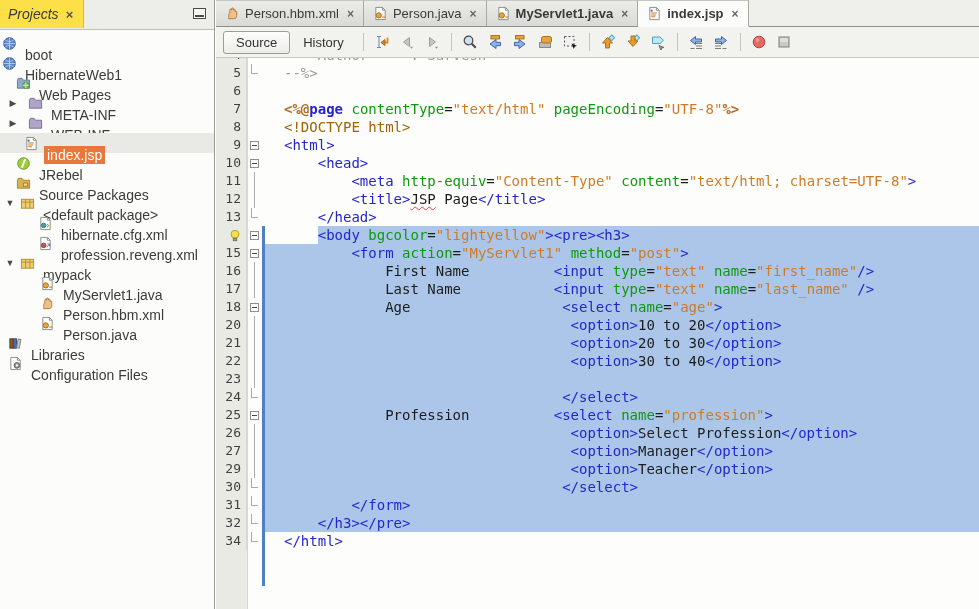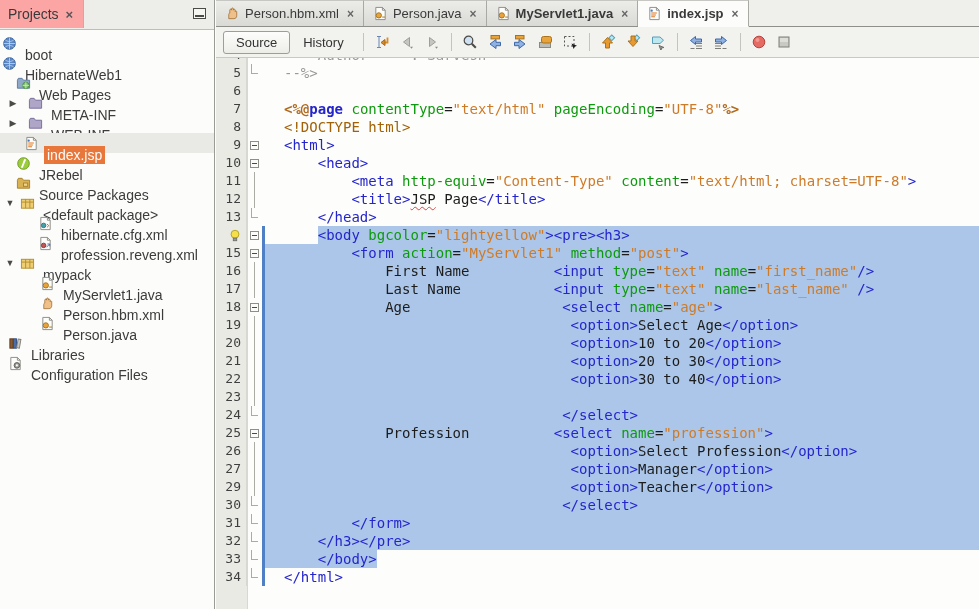--- a/index.html
+++ b/index.html
@@ -4,21 +4,21 @@
 <style>
   html,body{margin:0;padding:0;background:#FFF;}
   .app{position:relative;width:979px;height:609px;overflow:hidden;background:#FDFDFB;
        font-family:"Liberation Sans",sans-serif;-webkit-font-smoothing:antialiased;}
 
   
   .projects{position:absolute;left:0;top:0;width:215px;height:609px;background:#FCFCFA;
             border-right:1px solid #9B9B96;box-sizing:border-box;}
   .p-header{height:29px;background:#EDEDEA;border-bottom:1px solid #BEBEB9;position:relative;}
   .p-tab{display:inline-flex;align-items:center;gap:7px;height:28px;padding:0 10px 0 8px;
-         background:#fca5a5;border-right:1px solid #B4B4AF;font-size:14px;color:#3A3A3A;}
+         background:#fde047;border-right:1px solid #B4B4AF;font-size:14px;color:#3A3A3A;font-style:italic;}
   .p-tab .closex{color:#555;font-size:13px;font-weight:bold;cursor:default;}
   .min-btn{position:absolute;right:8px;top:8px;width:13px;height:11px;border:1px solid #4A4A46;
            background:#F5F5F2;box-sizing:border-box;}
   .min-btn:after{content:"";position:absolute;left:1px;right:1px;bottom:1px;height:2px;background:#4A4A46;}
   .tree{padding-top:3px;}
   .trow{height:20px;display:flex;align-items:center;font-size:14px;color:#3C3C3C;
         white-space:nowrap;position:relative;}
   .trow.selrow{background:#E9E9E5;}
   .t-arrow{position:absolute;font-size:9px;color:#4A4A46;width:10px;text-align:center;}
   .t-icon{width:15px;height:15px;flex:none;margin-right:5px;display:inline-flex;}
@@ -423,33 +423,31 @@
           <div class="cl"><span class="ln">12</span><span class="fold"><span class="f-line"></span></span><span class="txt"><span class="segs"><span class="p">        </span><span class="t">&lt;title&gt;</span><span class="m">JSP</span><span class="p"> Page</span><span class="t">&lt;/title&gt;</span></span></span></div>
           <div class="cl"><span class="ln">13</span><span class="fold"><span class="f-end"></span></span><span class="txt"><span class="segs"><span class="p">    </span><span class="t">&lt;/head&gt;</span></span></span></div>
           <div class="cl"><span class="ln"><svg width="12" height="13" viewBox="0 0 14 15">
                 <circle cx="7" cy="6" r="4.6" fill="#F5E04A" stroke="#A89A20"></circle>
                 <rect x="5" y="10.6" width="4" height="3" fill="#9A9A94" stroke="#6E6E68"></rect>
               </svg></span><span class="fold"><span class="f-box"></span></span><span class="txt"><span class="selbg" style="left: calc(4ch + 22px); right: 0px;"></span><span class="segs"><span class="p">    </span><span class="t">&lt;body</span><span class="p"> </span><span class="a">bgcolor</span><span class="p">=</span><span class="v">"lightyellow"</span><span class="t">&gt;&lt;pre&gt;&lt;h3&gt;</span></span></span></div>
           <div class="cl"><span class="ln">15</span><span class="fold"><span class="f-box"></span></span><span class="txt"><span class="selbg" style="left: 0px; right: 0px;"></span><span class="segs"><span class="p">        </span><span class="t">&lt;form</span><span class="p"> </span><span class="a">action</span><span class="p">=</span><span class="v">"MyServlet1"</span><span class="p"> </span><span class="a">method</span><span class="p">=</span><span class="v">"post"</span><span class="t">&gt;</span></span></span></div>
           <div class="cl"><span class="ln">16</span><span class="fold"><span class="f-line"></span></span><span class="txt"><span class="selbg" style="left: 0px; right: 0px;"></span><span class="segs"><span class="p">            First Name          </span><span class="t">&lt;input</span><span class="p"> </span><span class="a">type</span><span class="p">=</span><span class="v">"text"</span><span class="p"> </span><span class="a">name</span><span class="p">=</span><span class="v">"first_name"</span><span class="t">/&gt;</span></span></span></div>
           <div class="cl"><span class="ln">17</span><span class="fold"><span class="f-line"></span></span><span class="txt"><span class="selbg" style="left: 0px; right: 0px;"></span><span class="segs"><span class="p">            Last Name           </span><span class="t">&lt;input</span><span class="p"> </span><span class="a">type</span><span class="p">=</span><span class="v">"text"</span><span class="p"> </span><span class="a">name</span><span class="p">=</span><span class="v">"last_name"</span><span class="p"> </span><span class="t">/&gt;</span></span></span></div>
           <div class="cl"><span class="ln">18</span><span class="fold"><span class="f-box"></span></span><span class="txt"><span class="selbg" style="left: 0px; right: 0px;"></span><span class="segs"><span class="p">            Age                  </span><span class="t">&lt;select</span><span class="p"> </span><span class="a">name</span><span class="p">=</span><span class="v">"age"</span><span class="t">&gt;</span></span></span></div>
-          <div class="cl"><span class="ln">19</span><span class="fold"><span class="f-line"></span></span><span class="txt"><span class="selbg" style="left: 0px; right: 0px;"></span><span class="segs"><span class="p">                                  </span><span class="t">&lt;option&gt;</span><span class="p">Select Age</span><span class="t">&lt;/option&gt;</span></span></span></div>
           <div class="cl"><span class="ln">20</span><span class="fold"><span class="f-line"></span></span><span class="txt"><span class="selbg" style="left: 0px; right: 0px;"></span><span class="segs"><span class="p">                                  </span><span class="t">&lt;option&gt;</span><span class="p">10 to 20</span><span class="t">&lt;/option&gt;</span></span></span></div>
           <div class="cl"><span class="ln">21</span><span class="fold"><span class="f-line"></span></span><span class="txt"><span class="selbg" style="left: 0px; right: 0px;"></span><span class="segs"><span class="p">                                  </span><span class="t">&lt;option&gt;</span><span class="p">20 to 30</span><span class="t">&lt;/option&gt;</span></span></span></div>
           <div class="cl"><span class="ln">22</span><span class="fold"><span class="f-line"></span></span><span class="txt"><span class="selbg" style="left: 0px; right: 0px;"></span><span class="segs"><span class="p">                                  </span><span class="t">&lt;option&gt;</span><span class="p">30 to 40</span><span class="t">&lt;/option&gt;</span></span></span></div>
           <div class="cl"><span class="ln">23</span><span class="fold"><span class="f-line"></span></span><span class="txt"><span class="selbg" style="left: 0px; right: 0px;"></span></span></div>
           <div class="cl"><span class="ln">24</span><span class="fold"><span class="f-end"></span></span><span class="txt"><span class="selbg" style="left: 0px; right: 0px;"></span><span class="segs"><span class="p">                                 </span><span class="t">&lt;/select&gt;</span></span></span></div>
           <div class="cl"><span class="ln">25</span><span class="fold"><span class="f-box"></span></span><span class="txt"><span class="selbg" style="left: 0px; right: 0px;"></span><span class="segs"><span class="p">            Profession          </span><span class="t">&lt;select</span><span class="p"> </span><span class="a">name</span><span class="p">=</span><span class="v">"profession"</span><span class="t">&gt;</span></span></span></div>
           <div class="cl"><span class="ln">26</span><span class="fold"><span class="f-line"></span></span><span class="txt"><span class="selbg" style="left: 0px; right: 0px;"></span><span class="segs"><span class="p">                                  </span><span class="t">&lt;option&gt;</span><span class="p">Select Profession</span><span class="t">&lt;/option&gt;</span></span></span></div>
           <div class="cl"><span class="ln">27</span><span class="fold"><span class="f-line"></span></span><span class="txt"><span class="selbg" style="left: 0px; right: 0px;"></span><span class="segs"><span class="p">                                  </span><span class="t">&lt;option&gt;</span><span class="p">Manager</span><span class="t">&lt;/option&gt;</span></span></span></div>
           <div class="cl"><span class="ln">29</span><span class="fold"><span class="f-line"></span></span><span class="txt"><span class="selbg" style="left: 0px; right: 0px;"></span><span class="segs"><span class="p">                                  </span><span class="t">&lt;option&gt;</span><span class="p">Teacher</span><span class="t">&lt;/option&gt;</span></span></span></div>
           <div class="cl"><span class="ln">30</span><span class="fold"><span class="f-end"></span></span><span class="txt"><span class="selbg" style="left: 0px; right: 0px;"></span><span class="segs"><span class="p">                                 </span><span class="t">&lt;/select&gt;</span></span></span></div>
           <div class="cl"><span class="ln">31</span><span class="fold"><span class="f-end"></span></span><span class="txt"><span class="selbg" style="left: 0px; right: 0px;"></span><span class="segs"><span class="p">        </span><span class="t">&lt;/form&gt;</span></span></span></div>
           <div class="cl"><span class="ln">32</span><span class="fold"><span class="f-end"></span></span><span class="txt"><span class="selbg" style="left: 0px; right: 0px;"></span><span class="segs"><span class="p">    </span><span class="t">&lt;/h3&gt;&lt;/pre&gt;</span></span></span></div>
-          <div class="cl"><span class="ln">33</span><span class="fold"><span class="f-end"></span></span><span class="txt"><span class="selbg" style="left: 0px; width: calc(11ch + 22px);"></span><span class="segs"><span class="p">    </span><span class="t">&lt;/body&gt;</span></span></span></div>
           <div class="cl"><span class="ln">34</span><span class="fold"><span class="f-end"></span></span><span class="txt"><span class="segs"><span class="t">&lt;/html&gt;</span></span></span></div>
         </div>
       <div class="chbar"></div>
     </div>
   </div>
 
 </div>
 
 </body></html>

